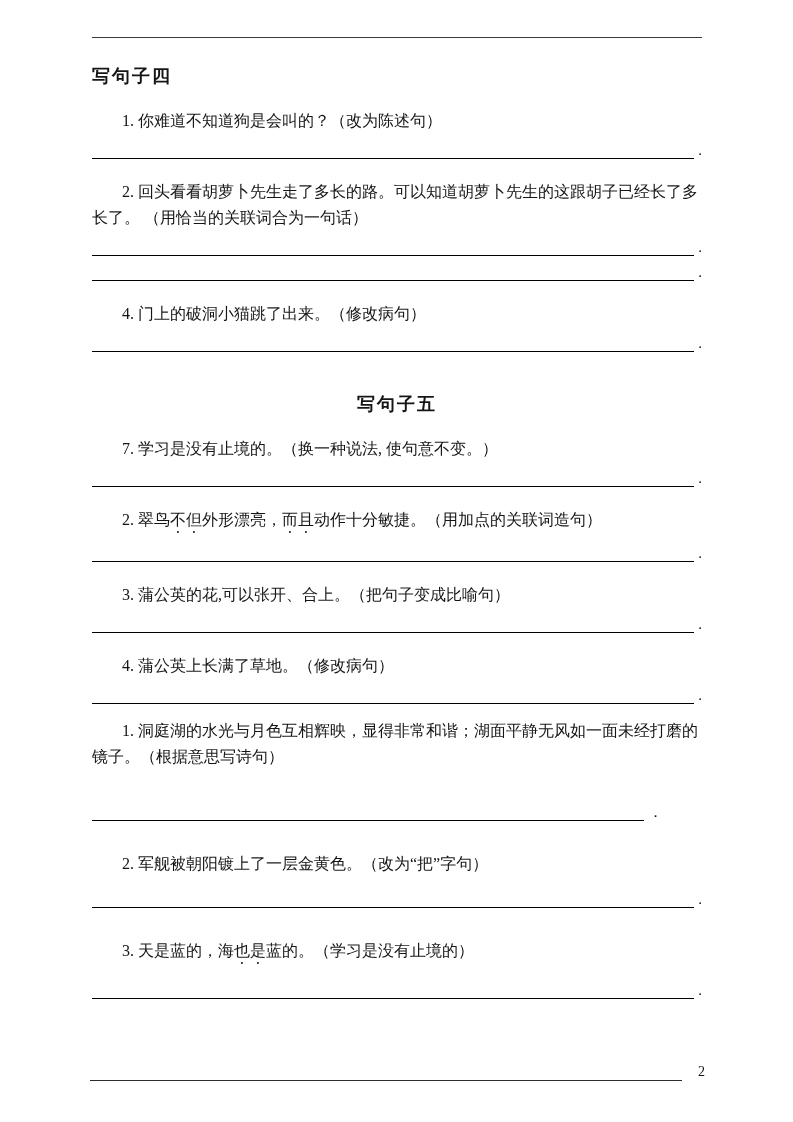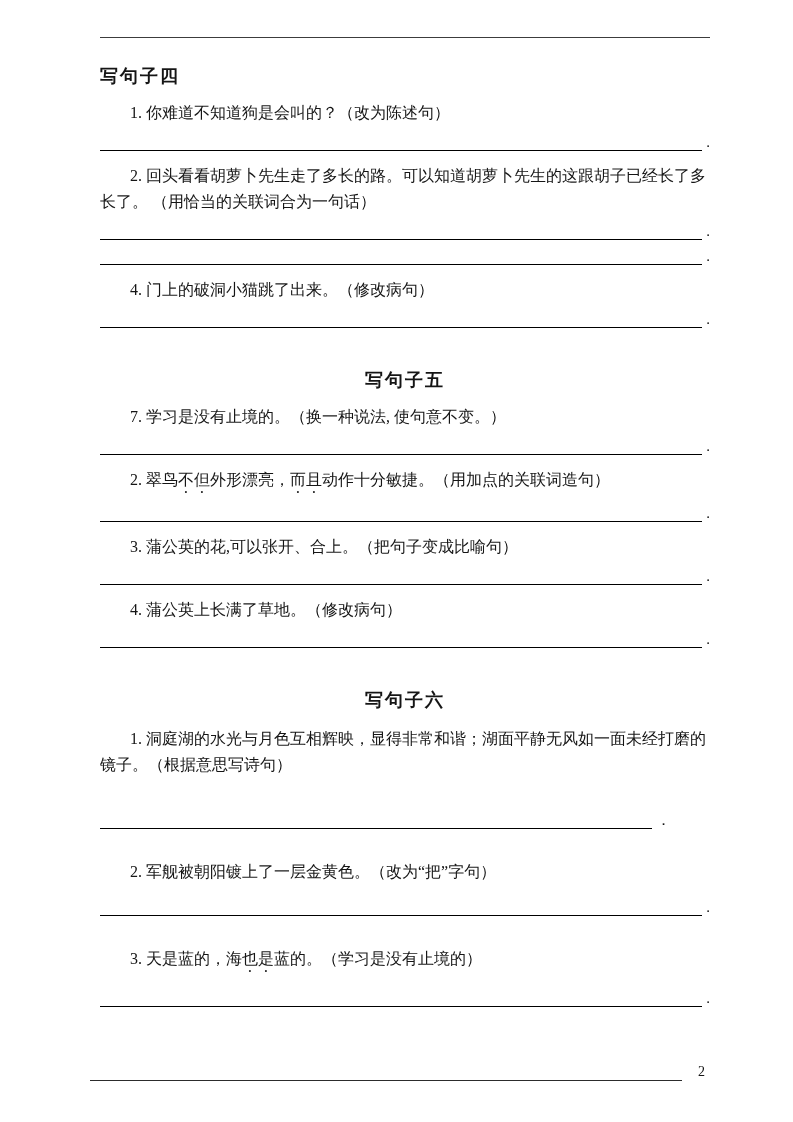--- a/index.html
+++ b/index.html
@@ -3,21 +3,21 @@
 <meta charset="utf-8">
 <style>
   * { box-sizing: border-box; }
   html, body { margin: 0; padding: 0; }
   body {
     width: 793px; height: 1122px;
     background: #ffffff; color: #151515;
     font-family: "Liberation Serif", "DejaVu Serif", serif;
   }
   .page { position: relative; width: 793px; height: 1122px; overflow: hidden; background: #fff; }
-  .content { position: absolute; left: 100px; top: 0; width: 610px; }
+  .content { position: absolute; left: 92px; top: 0; width: 610px; }
 
   .rule { height: 0; border-top: 1.5px solid #3c3c3c; }
   .top-rule { margin-top: 37px; }
 
   .section-title {
     margin: 0; font-size: 18px; font-weight: bold;
     letter-spacing: 2px; line-height: 24px;
   }
 
   .item {
@@ -34,21 +34,21 @@
 
   .answer { display: flex; align-items: flex-end; }
   .answer .line { flex: 1 1 auto; height: 16px; border-bottom: 1px solid #000; }
   .answer.short .line { flex: 0 0 552px; }
   .answer .period { font-size: 15px; line-height: 17px; margin-left: 4px; }
 
   .footer-rule { position: absolute; left: 90px; top: 1080px; width: 592px; border-top: 1.5px solid #2c2c2c; }
   .page-number { position: absolute; right: 88px; top: 1064px; font-size: 14px; }
 
   .mt8  { margin-top: 8px; }
-  .mt12 { margin-top: 12px; }
+  .mt12 { margin-top: 20px; }
   .mt14 { margin-top: 14px; }
   .mt26 { margin-top: 26px; }
   .mt30 { margin-top: 30px; }
   .mt34 { margin-top: 34px; }
   .mt40 { margin-top: 40px; text-align: center; }
 </style>
 </head>
 <body>
 
 <div class="page">
@@ -107,21 +107,20 @@
       </div>
 
       <p class="item mt12">4. 蒲公英上长满了草地。（修改病句）</p>
       <div class="answer mt8">
         <span class="line"></span>
         <span class="period">.</span>
       </div>
     </section>
 
     <section>
-      <h2 class="section-title mt40">写句子六</h2>
 
       <p class="item mt14">1. 洞庭湖的水光与月色互相辉映，显得非常和谐；湖面平静无风如一面未经打磨的镜子。（根据意思写诗句）</p>
       <div class="answer short mt34">
         <span class="line"></span>
         <span class="period">．</span>
       </div>
 
       <p class="item mt30">2. 军舰被朝阳镀上了一层金黄色。（改为“把”字句）</p>
       <div class="answer mt14">
         <span class="line"></span>

